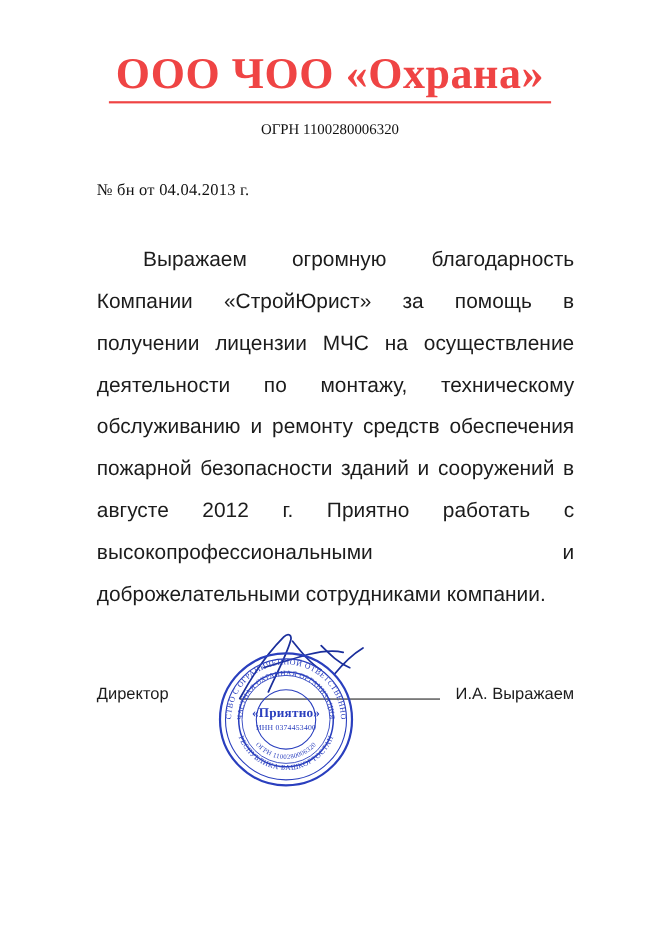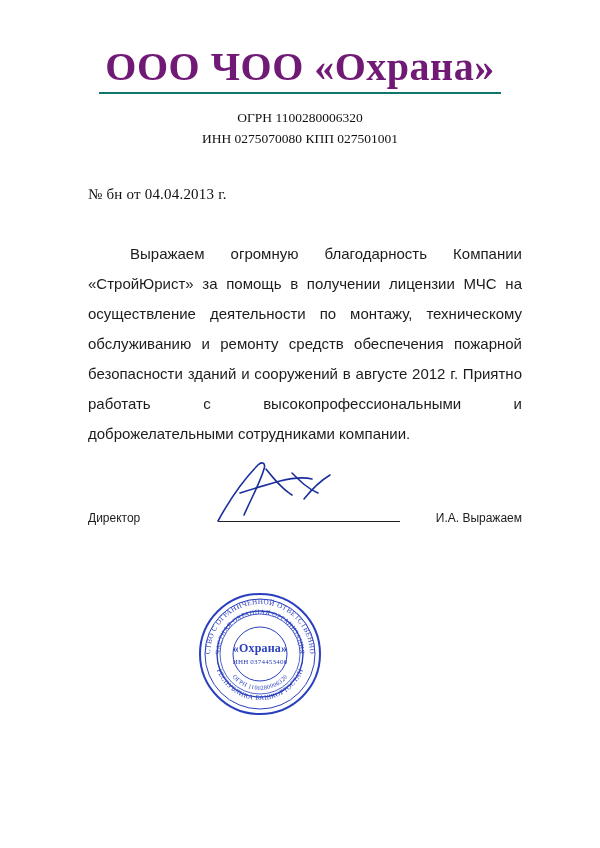--- a/index.html
+++ b/index.html
@@ -25,24 +25,24 @@
   
   .letterhead {
     padding-top: 46px;
     text-align: center;
   }
   .company-title {
     font-family: "Liberation Serif", serif;
     font-size: 40px;
     font-weight: 700;
     letter-spacing: 0.5px;
-    color: #701a75;
+    color: #ef4444;
     display: inline-block;
     padding: 0 6px 4px 6px;
-    border-bottom: 2px solid #0f766e;
+    border-bottom: 2px solid #ef4444;
     line-height: 1.05;
   }
 
   .reg-lines {
     margin-top: 14px;
     text-align: center;
     font-family: "Liberation Serif", serif;
     font-size: 13.5px;
     color: #111111;
     line-height: 1.55;
@@ -60,21 +60,21 @@
     color: #111111;
     letter-spacing: 0.2px;
   }
 
   
   .body-text {
     margin-top: 36px;
     padding-left: 88px;
     padding-right: 78px;
     font-family: "Liberation Sans", sans-serif;
-    font-size: 15px;
+    font-size: 19px;
     color: #1c1c1c;
     line-height: 2.0;
     text-align: justify;
     text-justify: inter-word;
   }
   .body-text p {
     margin: 0 0 22px 0;
     text-indent: 42px;
   }
   .body-text p:last-child {
@@ -83,21 +83,21 @@
 
   
   .signature-row {
     margin-top: 62px;
     padding-left: 88px;
     padding-right: 78px;
     display: flex;
     align-items: flex-end;
     justify-content: space-between;
     font-family: "Liberation Sans", sans-serif;
-    font-size: 12px;
+    font-size: 15px;
     color: #1c1c1c;
     position: relative;
   }
   .sig-title { white-space: nowrap; }
   .sig-name  { white-space: nowrap; }
 
   .sig-line {
     position: absolute;
     left: 218px;
     right: 200px;
@@ -149,21 +149,20 @@
 </head>
 <body>
 
 <div class="page">
 
   <div class="letterhead">
     <div class="company-title">ООО ЧОО «Охрана»</div>
 
     <div class="reg-lines">
       <div>ОГРН 1100280006320</div>
-      <div>ИНН 0275070080 КПП 027501001</div>
     </div>
   </div>
 
   <div class="doc-number">№  бн  от 04.04.2013 г.</div>
 
   <div class="body-text">
     <p>Выражаем огромную благодарность Компании «СтройЮрист» за помощь в получении лицензии МЧС на осуществление деятельности по монтажу, техническому обслуживанию и ремонту средств обеспечения пожарной безопасности зданий и сооружений в августе 2012 г. Приятно работать с высокопрофессиональными и доброжелательными сотрудниками компании.</p>
   </div>
 
   <div class="signature-row">
@@ -207,18 +206,18 @@
         </text>
         <text font-size="6.6" letter-spacing="0.3">
           <textPath href="#arcInnerTop" startOffset="50%" text-anchor="middle">ЧАСТНАЯ ОХРАННАЯ ОРГАНИЗАЦИЯ</textPath>
         </text>
         <text font-size="6.2" letter-spacing="0.3">
           <textPath href="#arcInnerBottom" startOffset="50%" text-anchor="middle">ОГРН 1100280006320</textPath>
         </text>
       </g>
     </svg>
     <div class="stamp-inner-text">
-      <div class="stamp-name">«Охрана»</div>
+      <div class="stamp-name">«Приятно»</div>
       <div class="stamp-inn">ИНН 0374453400</div>
     </div>
   </div>
 
 </div>
 
 </body></html>

